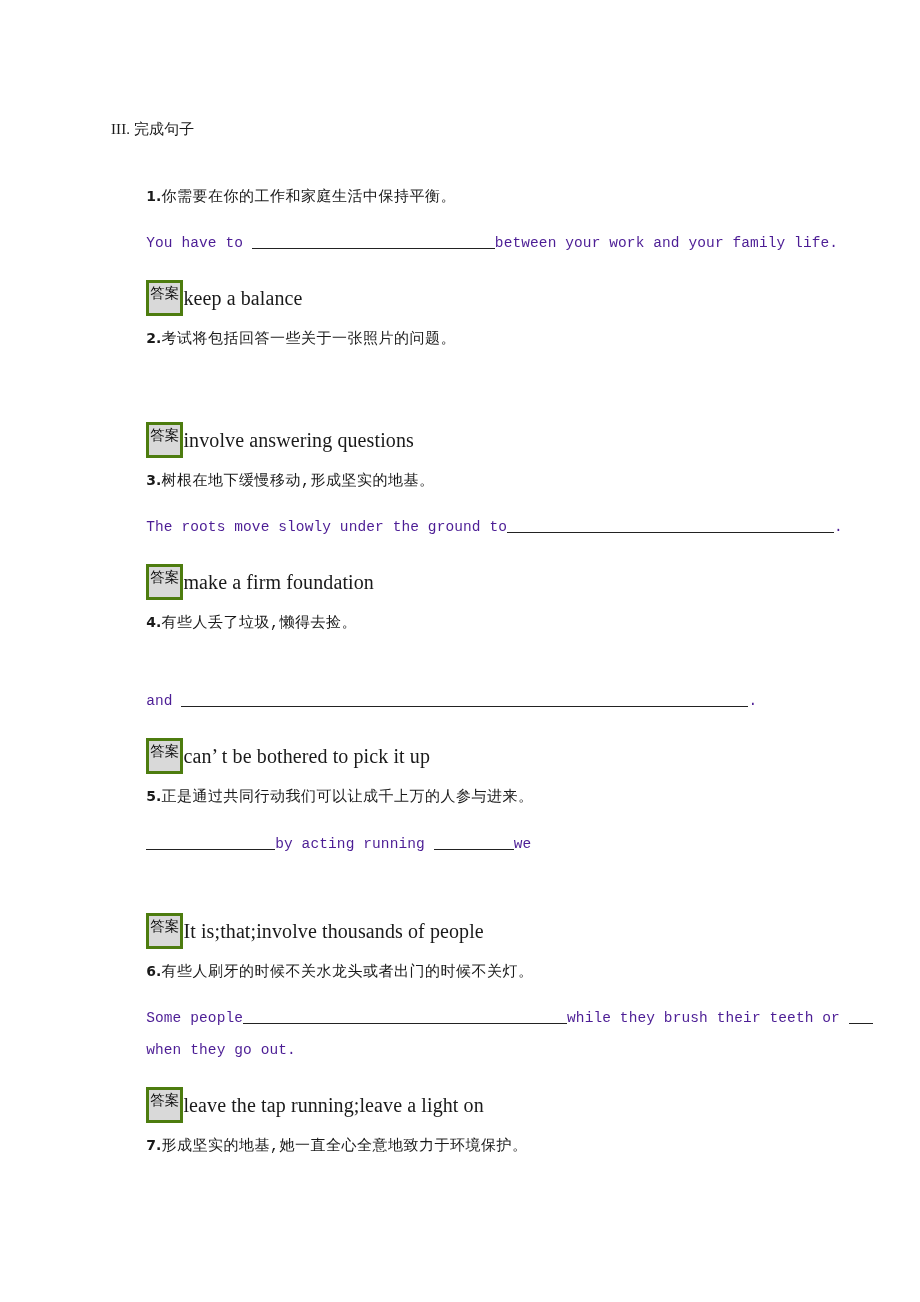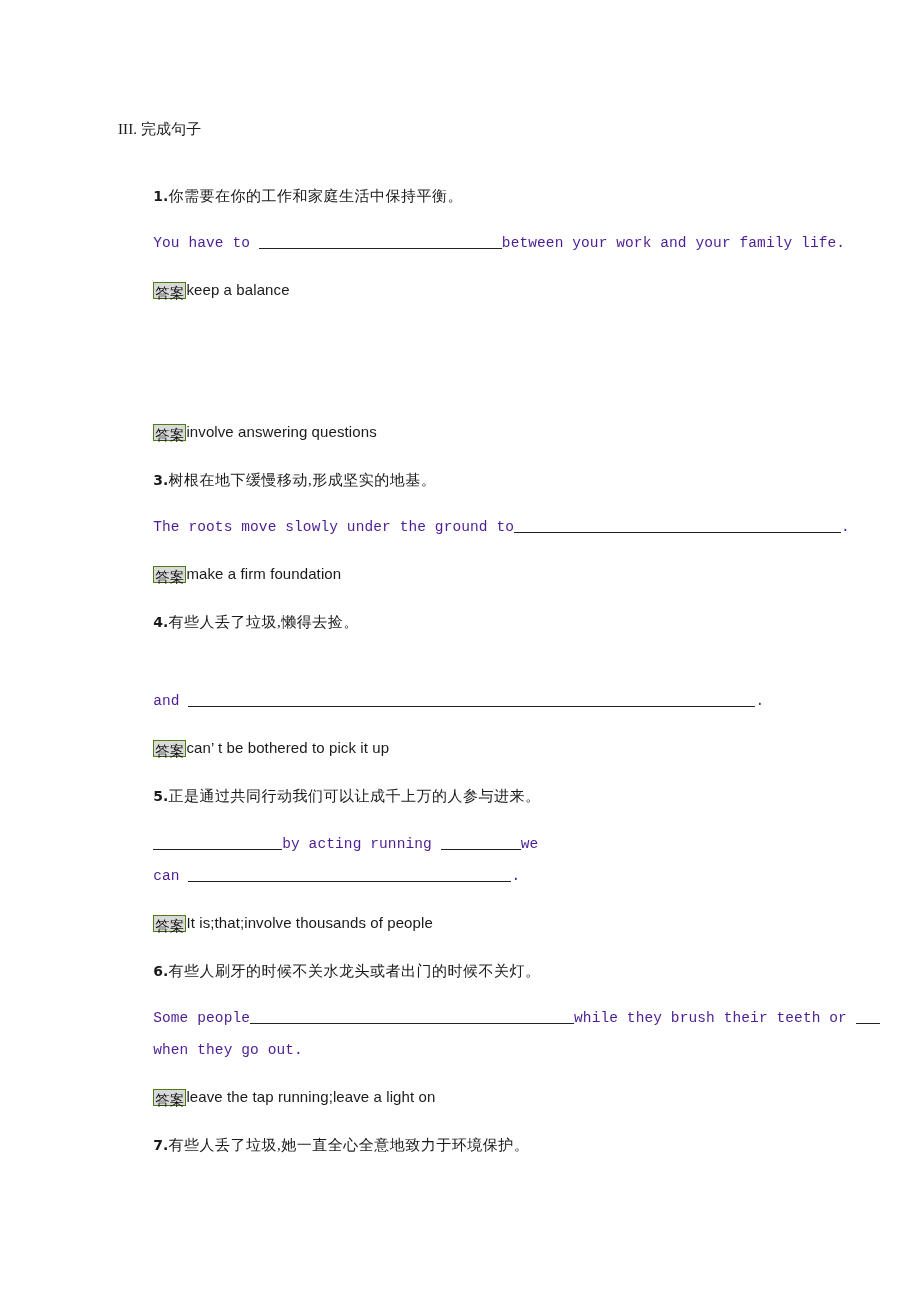--- a/index.html
+++ b/index.html
@@ -17,28 +17,28 @@
     }
     .page {
       position: absolute;
       left: 0;
       top: 0;
       width: 920px;
       height: 1302px;
     }
     .line {
       position: absolute;
-      left: 118px;
+      left: 111px;
       white-space: pre;
       font-size: 14.5px;
       line-height: 20px;
       letter-spacing: 0.1px;
     }
     .cn {
-      font-family: Liberation Serif, serif;
+      font-family: Liberation Mono, monospace;
       font-size: 15px;
       letter-spacing: 0.5px;
       margin-top: 48px;
     }
     .heading {
       font-family: "Liberation Serif", "DejaVu Serif", serif;
       font-size: 15px;
     }
     .qnum {
       font-family: "DejaVu Sans", "Liberation Sans", sans-serif;
@@ -53,34 +53,34 @@
     .blank {
       display: inline-block;
       vertical-align: baseline;
       border-bottom: 1.5px solid #222;
       height: 14px;
       margin-bottom: -2px;
     }
     .badge {
       display: inline-block;
       background: #d9d9d9;
-      border: 1px solid #4d7c0f;
+      border: 3px solid #4d7c0f;
       padding: 0 1px;
-      height: 17px;
+      height: 36px;
       line-height: 20px;
       font-family: "DejaVu Serif", "Liberation Serif", serif;
       font-size: 14.5px;
       color: #111;
       vertical-align: middle;
       margin-right: 0px;
       box-sizing: border-box;
     }
     .answer {
-      font-family: Liberation Sans, sans-serif;
-      font-size: 15px;
+      font-family: Liberation Serif, serif;
+      font-size: 20px;
       vertical-align: middle;
       margin-top: 8px;
     }
   </style>
 </head>
 <body>
 
 <div class="page">
 
   <div class="line heading" style="top:119px;">III. 完成句子</div>
@@ -88,20 +88,23 @@
   <div class="line" style="top:166px;">
     <span class="qnum">1.</span><span class="cn">你需要在你的工作和家庭生活中保持平衡。</span>
   </div>
   <div class="line en" style="top:213px;">
     <span>You have to </span><span class="blank" style="width:243px;"></span><span>between your work and your family life.</span>
   </div>
   <div class="line" style="top:260px;">
     <span class="badge">答案</span><span class="answer">keep a balance</span>
   </div>
 
+  <div class="line" style="top:308px;">
+    <span class="qnum">2.</span><span class="cn">考试将包括回答一些关于一张照片的问题。</span>
+  </div>
   <div class="line" style="top:402px;">
     <span class="badge">答案</span><span class="answer">involve answering questions</span>
   </div>
 
   <div class="line" style="top:450px;">
     <span class="qnum">3.</span><span class="cn">树根在地下缓慢移动,形成坚实的地基。</span>
   </div>
   <div class="line en" style="top:497px;">
     <span>The roots move slowly under the ground to</span><span class="blank" style="width:327px;"></span><span>.</span>
   </div>
@@ -118,37 +121,34 @@
   <div class="line en" style="top:671px;">
     <span>and </span><span class="blank" style="width:567px;"></span><span>.</span>
   </div>
 
   <div class="line" style="top:766px;">
     <span class="qnum">5.</span><span class="cn">正是通过共同行动我们可以让成千上万的人参与进来。</span>
   </div>
   <div class="line en" style="top:814px;">
     <span class="blank" style="width:129px;"></span><span>by acting running </span><span class="blank" style="width:80px;"></span><span>we</span>
   </div>
-  <div class="line en" style="top:846px;">
-    <span>can </span><span class="blank" style="width:323px;"></span><span>.</span>
-  </div>
   <div class="line" style="top:893px;">
     <span class="badge">答案</span><span class="answer">It is;that;involve thousands of people</span>
   </div>
 
   <div class="line" style="top:941px;">
     <span class="qnum">6.</span><span class="cn">有些人刷牙的时候不关水龙头或者出门的时候不关灯。</span>
   </div>
   <div class="line en" style="top:988px;">
     <span>Some people</span><span class="blank" style="width:324px;"></span><span>while they brush their teeth or </span><span class="blank" style="width:24px;"></span>
   </div>
   <div class="line en" style="top:1020px;">
     <span>when they go out.</span>
   </div>
   <div class="line" style="top:1067px;">
     <span class="badge">答案</span><span class="answer">leave the tap running;leave a light on</span>
   </div>
 
   <div class="line" style="top:1115px;">
-    <span class="qnum">7.</span><span class="cn">有些人丢了垃圾,她一直全心全意地致力于环境保护。</span>
+    <span class="qnum">7.</span><span class="cn">形成坚实的地基,她一直全心全意地致力于环境保护。</span>
   </div>
 
 </div>
 
 </body></html>

